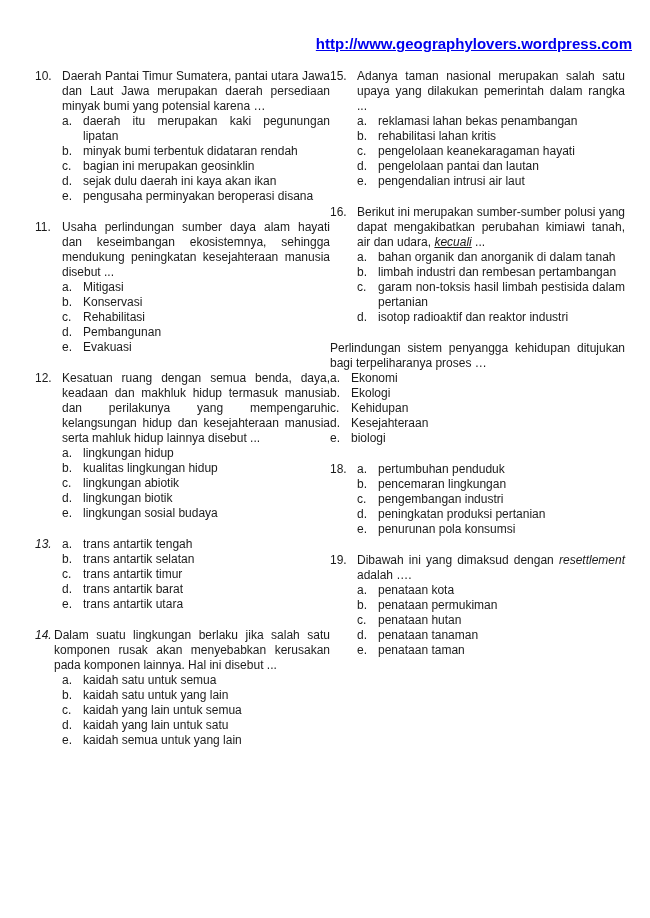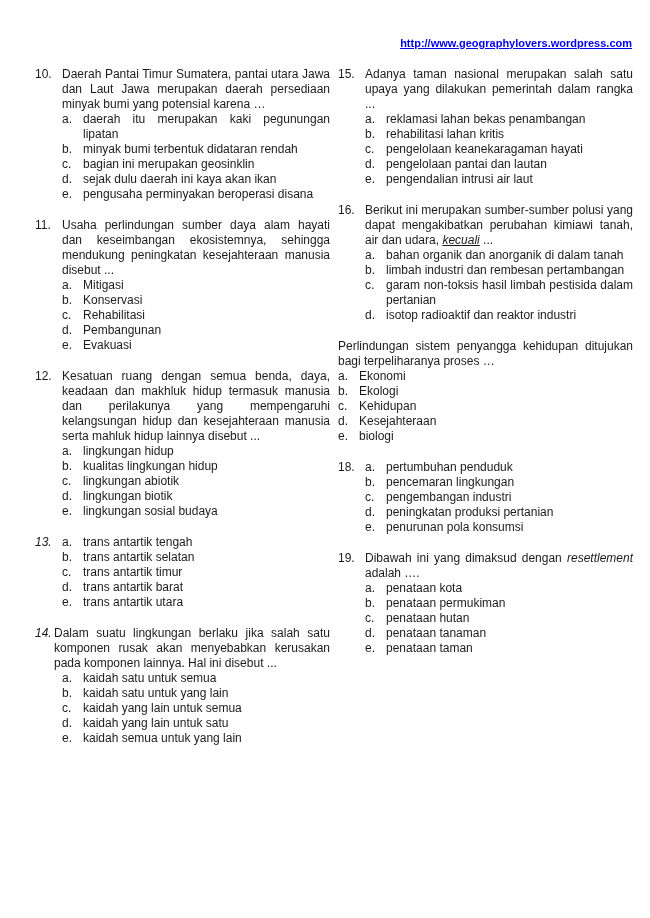--- a/index.html
+++ b/index.html
@@ -10,28 +10,28 @@
     padding:36px 16px 0 35px;
     background:#ffffff;
     font-family:"Liberation Sans","DejaVu Sans",sans-serif;
     font-size:12px;
     line-height:15px;
     color:#1b1b1b;
     overflow:hidden;
   }
   .header{text-align:right;margin-bottom:16px;padding-right:2px;}
   .url{
-    font-size:11px;
+    font-size:15px;
     font-weight:bold;
     color:#0000ee;
     text-decoration:underline;
     letter-spacing:0px;
     padding-left:24px;
   }
-  .columns{display:flex;gap:8px;}
+  .columns{display:flex;}
   .col{width:295px;flex:none;}
   .question{display:flex;margin-bottom:16px;}
   .qnum{width:27px;flex:none;}
   .question.tight .qnum{width:19px;font-style:italic;}
   .qbody{flex:1;min-width:0;}
   .qtext{text-align:justify;}
   .opts{margin-top:0;}
   .opt{display:flex;}
   .question.tight .opt{padding-left:8px;}
   .optletter{width:21px;flex:none;}

